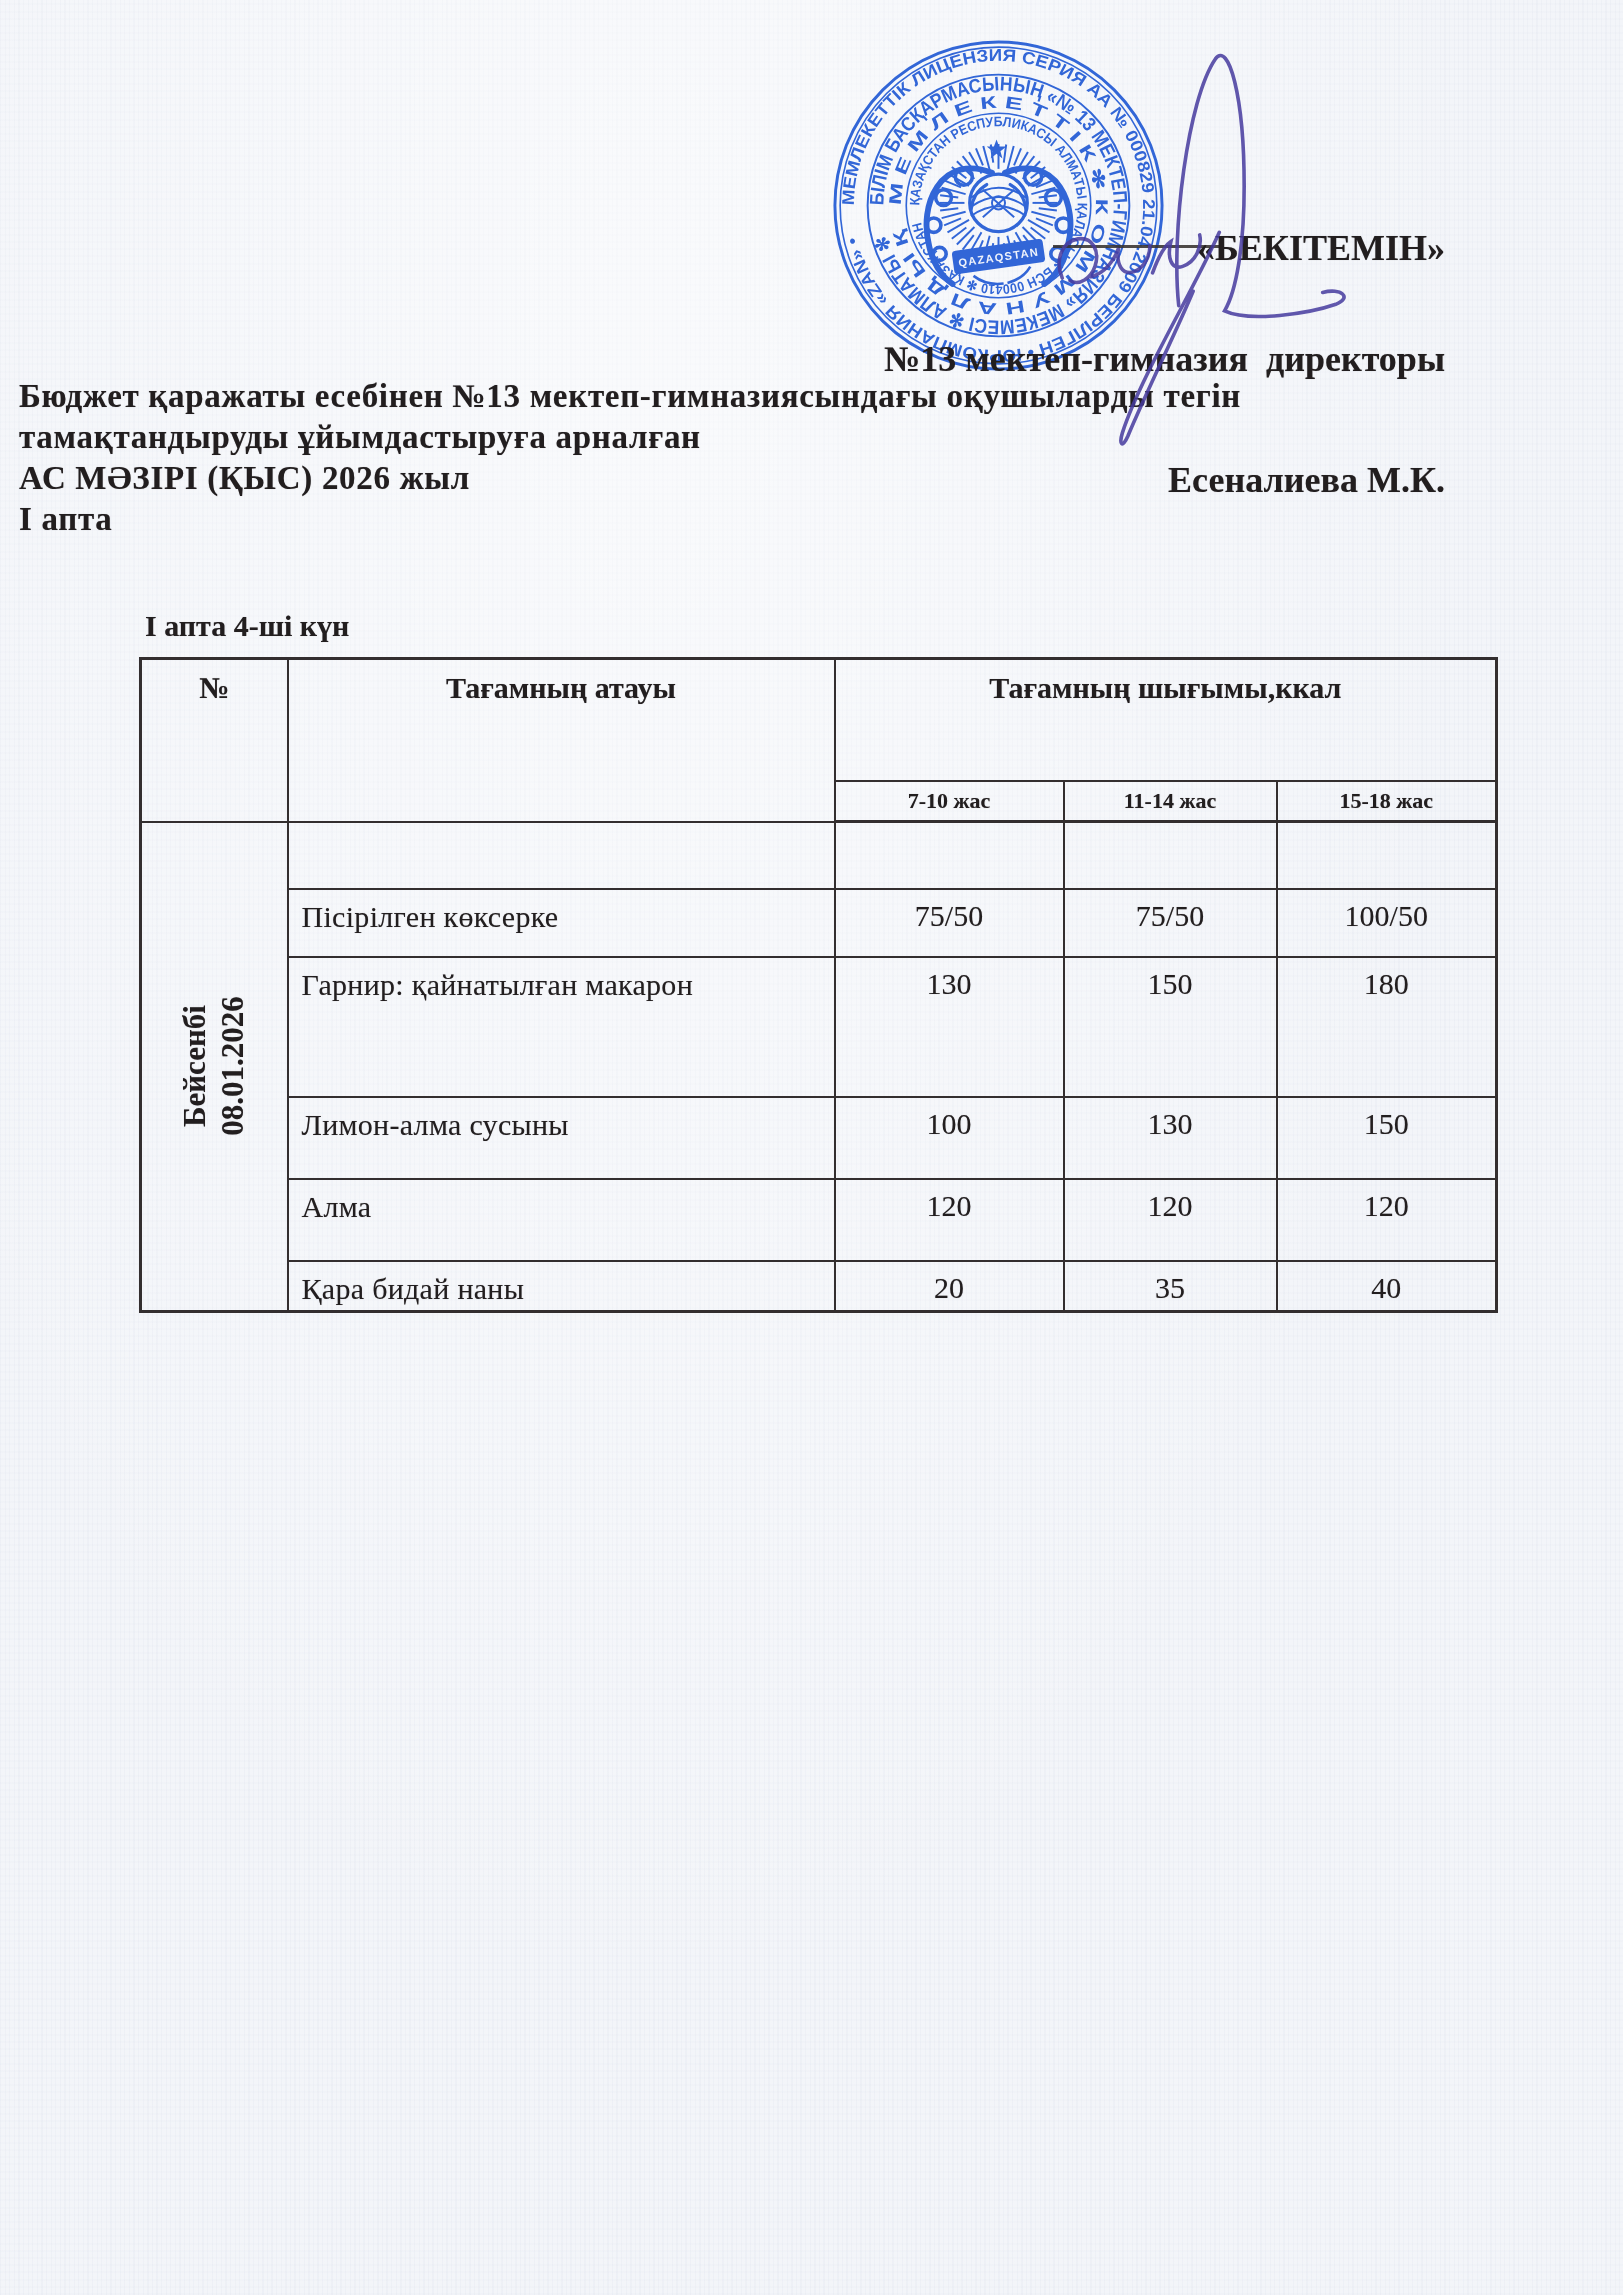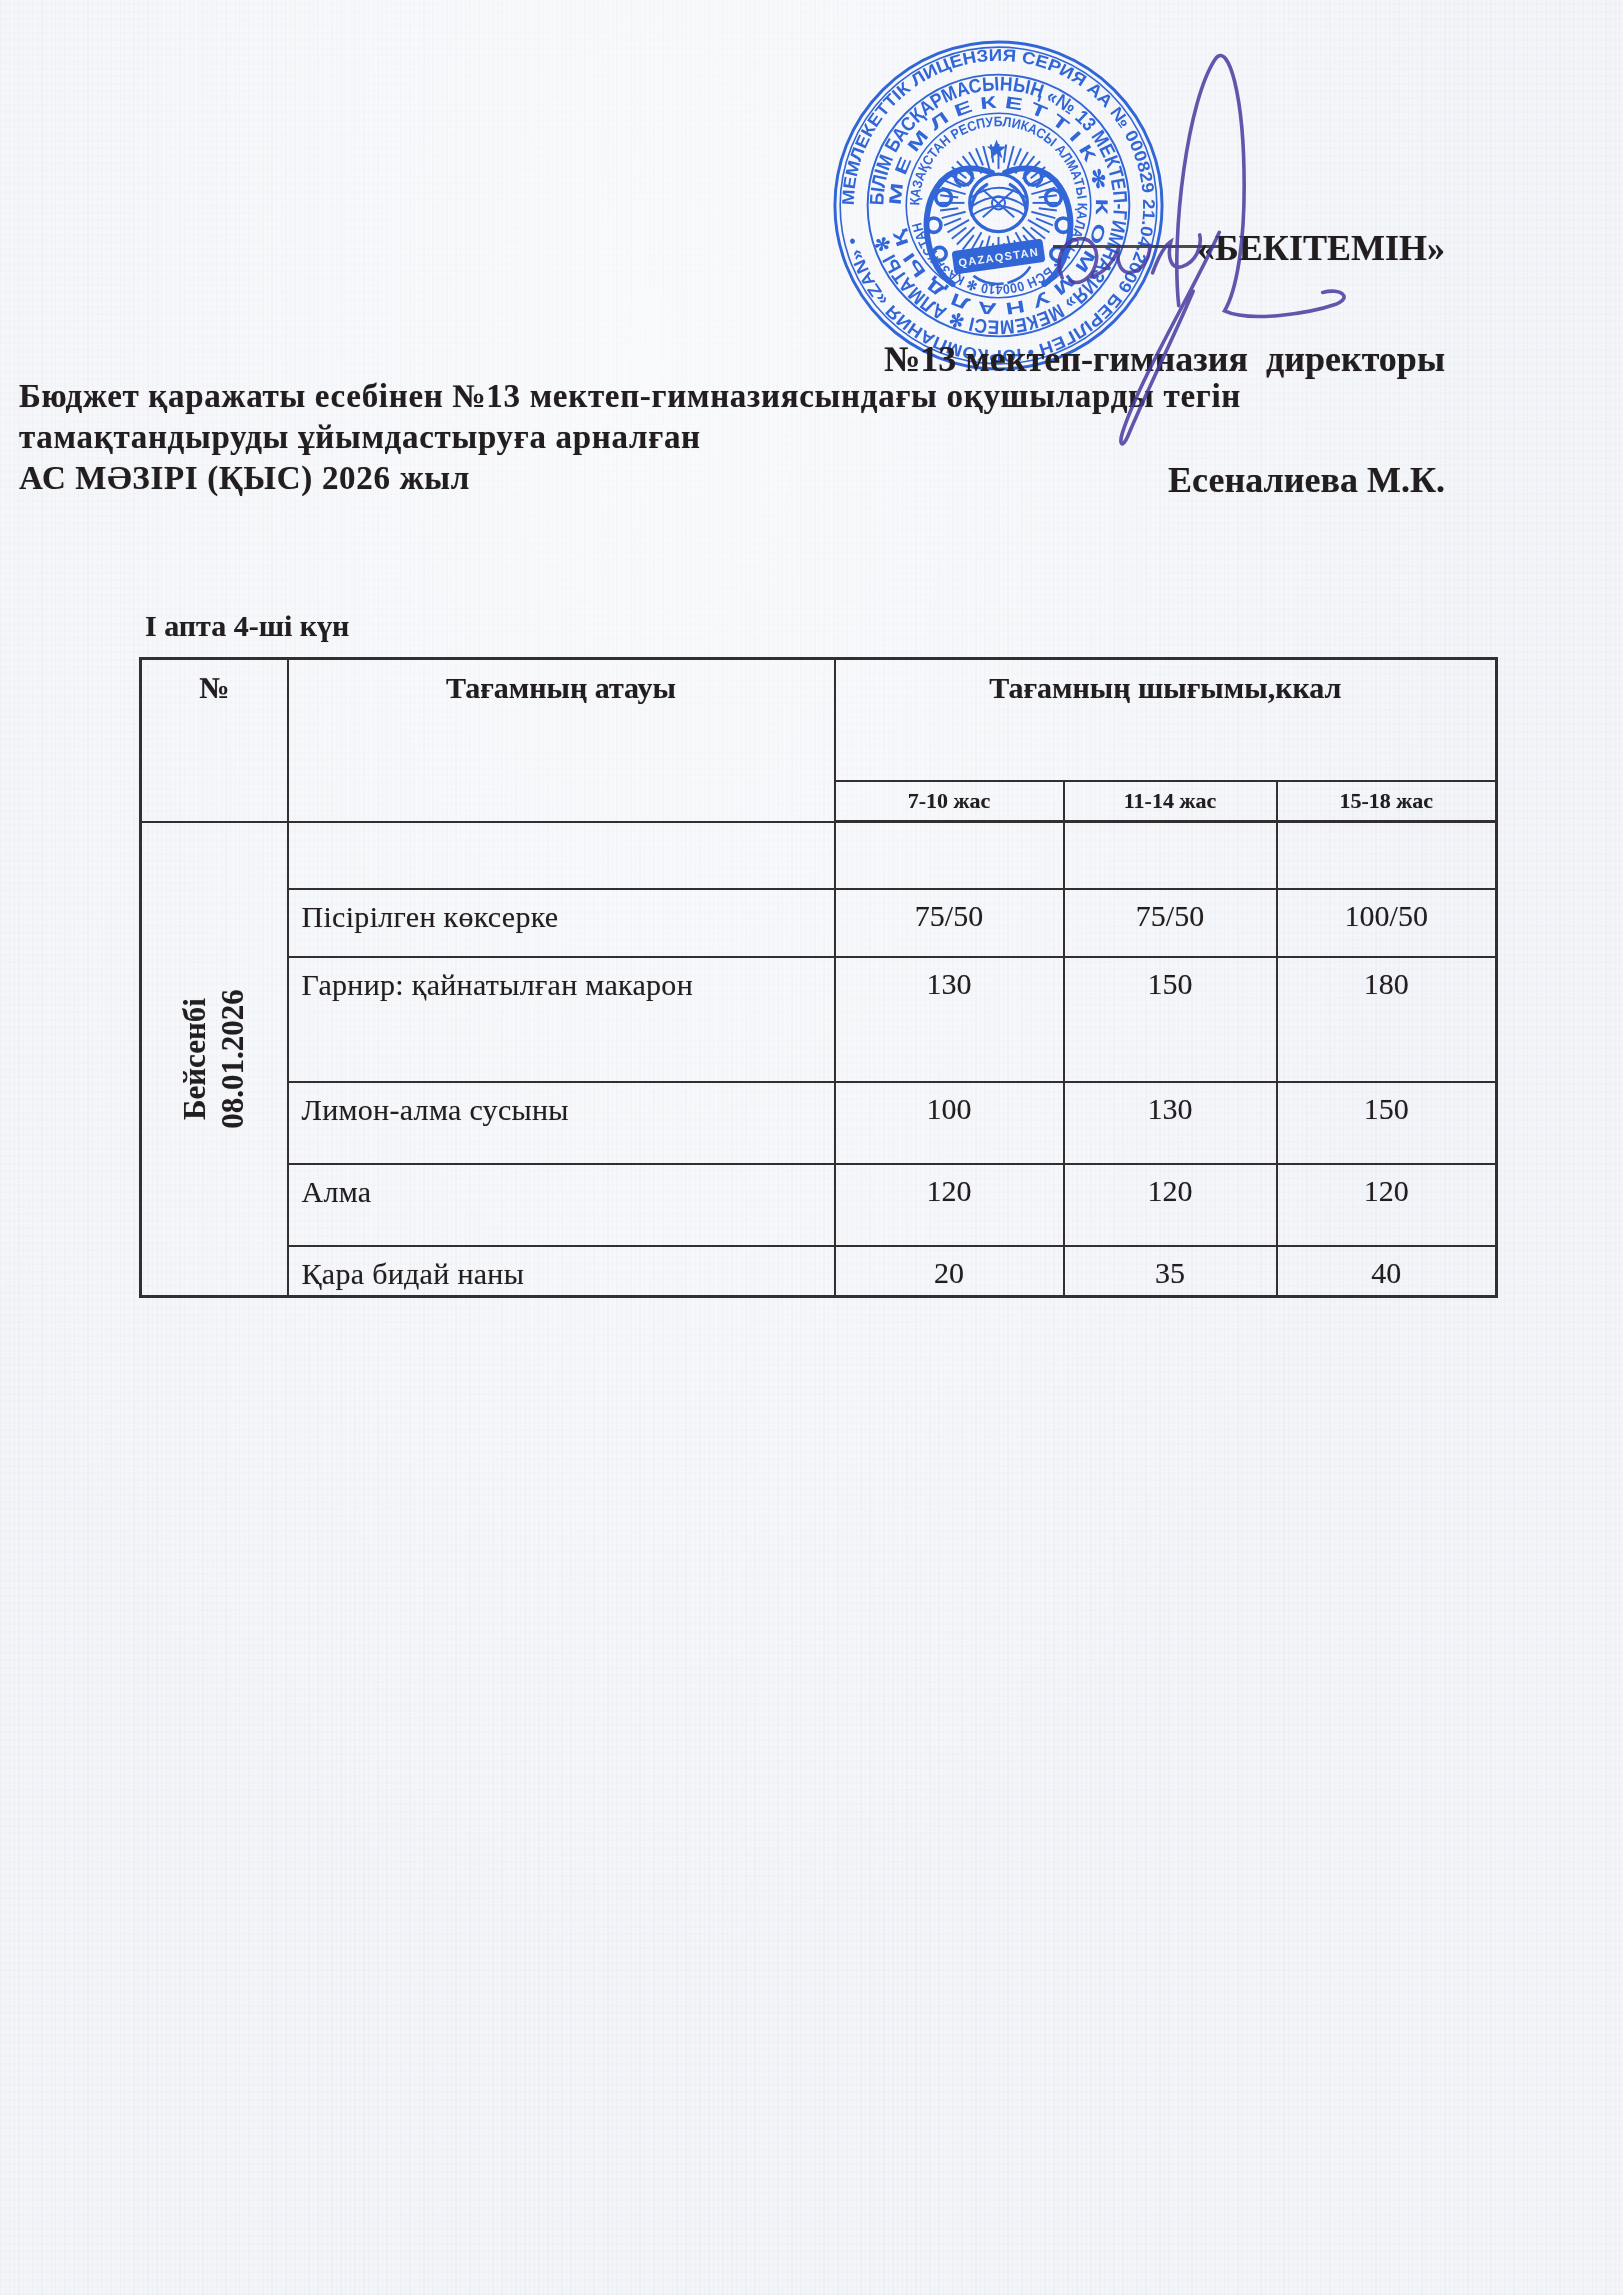--- a/index.html
+++ b/index.html
@@ -193,20 +193,21 @@
     <path d="M 230,412 C 218,300 244,96 286,35 C 306,8 330,90 330,230 C 330,320 318,390 300,420
          C 338,438 430,424 470,410 C 496,400 478,384 450,392"></path>
     <path d="M 292,300 C 252,390 172,520 144,606 C 138,625 144,630 152,612 C 180,545 226,452 252,390"></path>
   </g>
 </svg>
 
 <div class="doc-title ink">
   <div>Бюджет қаражаты есебінен №13 мектеп-гимназиясындағы оқушыларды тегін</div>
   <div>тамақтандыруды ұйымдастыруға арналған</div>
   <div>АС МӘЗІРІ (ҚЫС) 2026 жыл</div>
+  <div>І апта</div>
 </div>
 
 <div class="section-label ink">І апта 4-ші күн</div>
 
 <table class="menu ink">
   <colgroup>
     <col style="width:147px">
       <col style="width:547px">
       <col style="width:229px">
     <col style="width:213px">
@@ -234,21 +235,21 @@
     <td class="val"></td>
     <td class="val"></td>
     <td class="val"></td>
   </tr>
   <tr style="height:68px">
     <td class="dish">Пісірілген көксерке</td>
     <td class="val">75/50</td>
     <td class="val">75/50</td>
     <td class="val">100/50</td>
   </tr>
-  <tr style="height:125px">
+  <tr style="height:140px">
     <td class="dish">Гарнир: қайнатылған макарон</td>
     <td class="val">130</td>
     <td class="val">150</td>
     <td class="val">180</td>
   </tr>
   <tr style="height:82px">
     <td class="dish">Лимон-алма сусыны</td>
     <td class="val">100</td>
     <td class="val">130</td>
     <td class="val">150</td>

